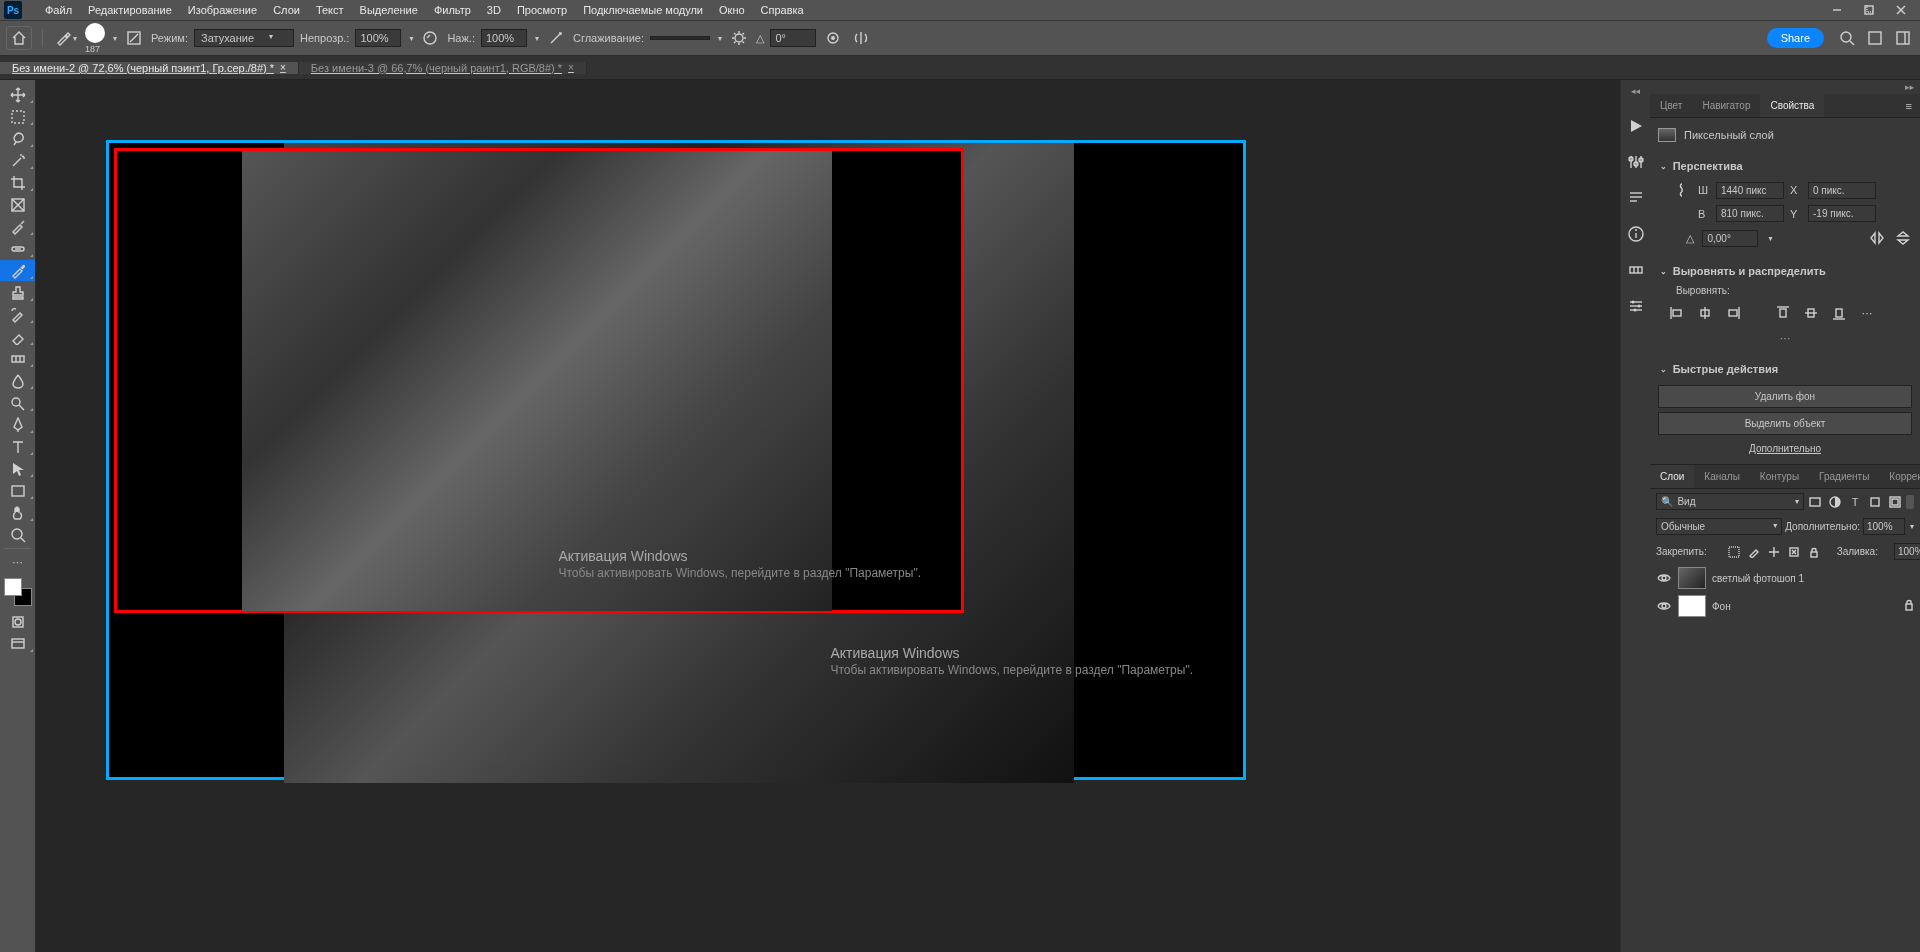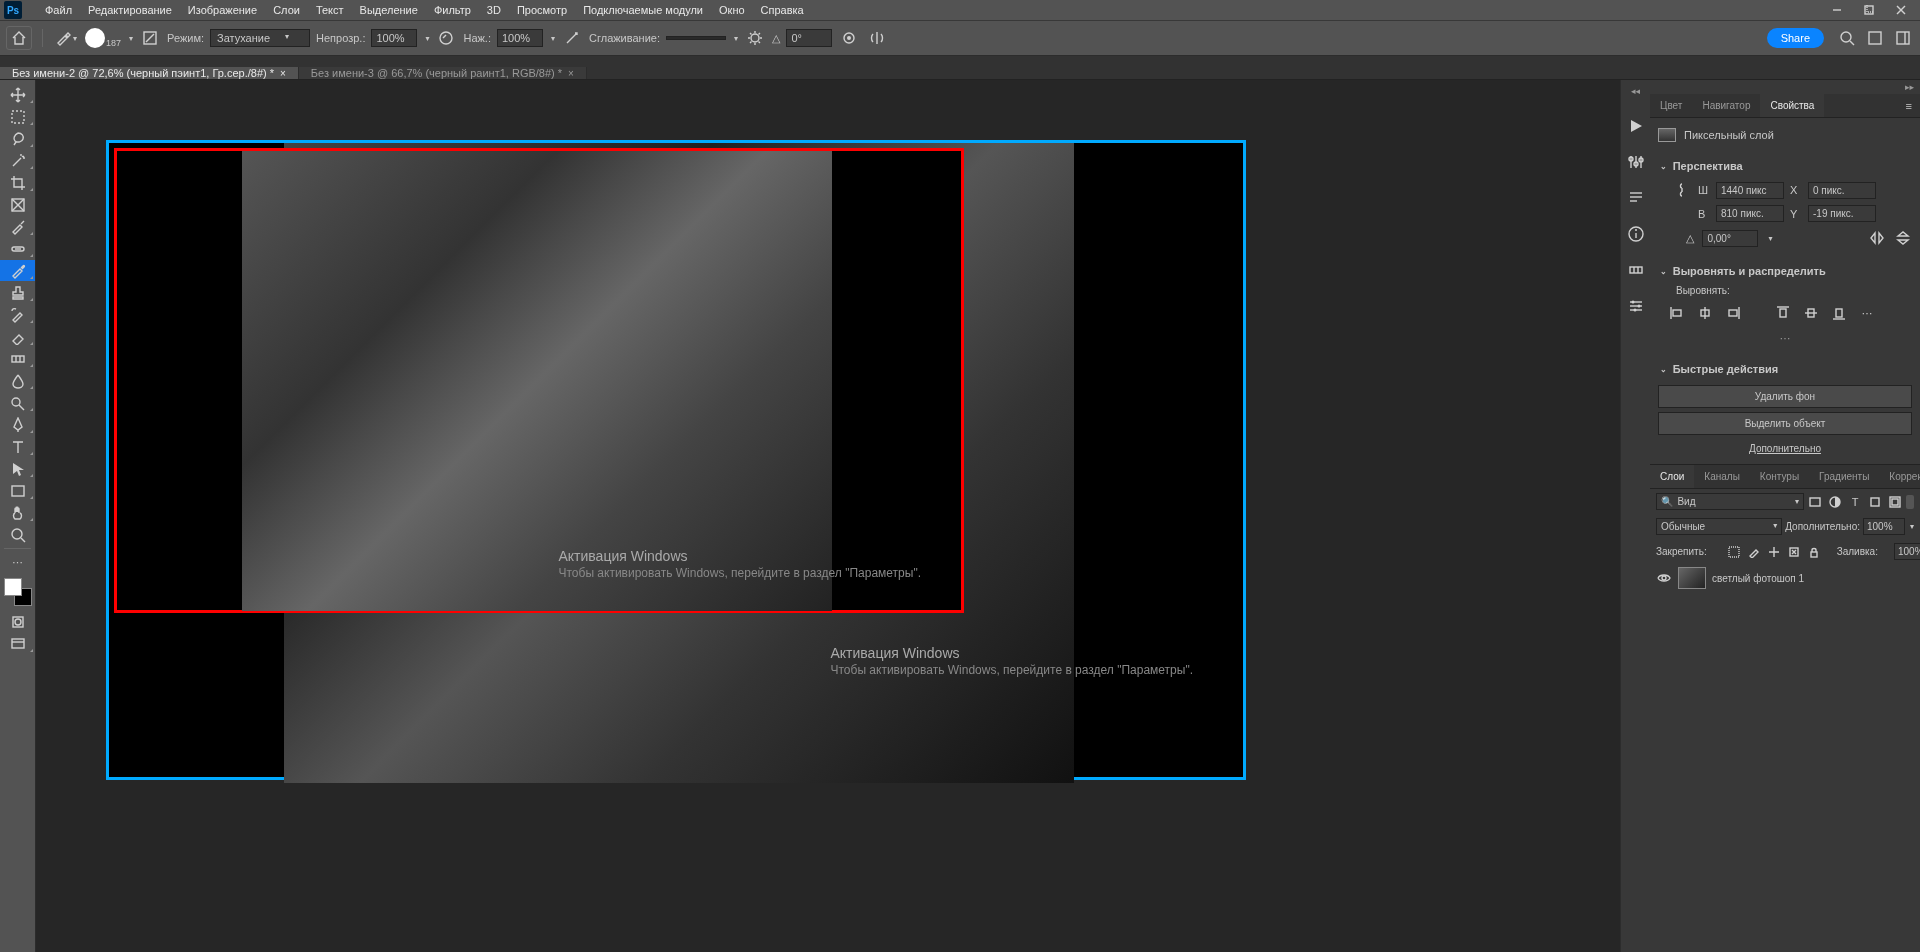--- a/index.html
+++ b/index.html
@@ -9,32 +9,32 @@
 .menubar { background: #535353; height: 20px; display: flex; align-items: center; padding: 0 4px; }
 .menubar .ps-logo { width: 18px; height: 18px; background: #001e36; color: #31a8ff; display: flex; align-items: center; justify-content: center; font-weight: bold; font-size: 10px; border-radius: 2px; margin-right: 15px; }
 .menubar .menu-item { padding: 3px 8px; cursor: pointer; color: #e8e8e8; }
 .menubar .window-controls { margin-left: auto; display: flex; gap: 2px; }
 .menubar .window-controls span { width: 30px; height: 20px; display: flex; align-items: center; justify-content: center; cursor: pointer; }
 
 
 .optionsbar { background: #535353; height: 36px; display: flex; align-items: center; padding: 0 6px; gap: 6px; border-top: 1px solid #383838; border-bottom: 1px solid #2c2c2c; }
 .optionsbar .home-icon { width: 26px; height: 24px; display: flex; align-items: center; justify-content: center; border: 1px solid #666; border-radius: 3px; }
 .optionsbar .brush-icon { width: 26px; height: 24px; display: flex; align-items: center; justify-content: center; }
-.brush-preview { display: flex; flex-direction: row; align-items: flex-end; gap: 1px; }
+.brush-preview { display: flex; flex-direction: column; align-items: flex-start; gap: 1px; }
 .brush-circle { width: 20px; height: 20px; border-radius: 50%; background: #fff; }
 .brush-size { font-size: 9px; color: #c8c8c8; }
 .opt-label { color: #c8c8c8; font-size: 11px; }
 .opt-select { background: #3a3a3a; border: 1px solid #222; color: #c8c8c8; padding: 2px 20px 2px 6px; font-size: 11px; position: relative; }
 .opt-input { background: #3a3a3a; border: 1px solid #222; color: #c8c8c8; padding: 2px 4px; width: 46px; font-size: 11px; text-align: left; }
 .icon-btn { width: 22px; height: 22px; display: flex; align-items: center; justify-content: center; cursor: pointer; }
 .share-btn { background: #0a84ff; color: #fff; padding: 4px 14px; border-radius: 12px; font-size: 11px; margin-left: auto; margin-right: 6px; }
 .caret { font-size: 8px; margin-left: 2px; }
 
 
-.doctabs { background: #323232; height: 24px; display: flex; align-items: flex-end; border-bottom: 1px solid #222; }
+.doctabs { background: #323232; height: 24px; display: flex; align-items: center; border-bottom: 1px solid #222; text-decoration: underline; }
 .doctab { padding: 0 12px; display: flex; align-items: center; gap: 6px; background: #535353; color: #e8e8e8; border-right: 1px solid #2c2c2c; }
 .doctab.inactive { background: #3a3a3a; color: #999; }
 .doctab .close-x { font-size: 10px; }
 
 
 .main { display: flex; height: calc(952px - 80px); }
 .tools-panel { width: 36px; background: #535353; display: flex; flex-direction: column; padding: 4px 0; gap: 1px; border-right: 1px solid #2c2c2c; }
 .tool { height: 21px; display: flex; align-items: center; justify-content: center; cursor: pointer; position: relative; }
 .tool.active { background: #1473e6; }
 .tool svg { width: 16px; height: 16px; }
@@ -662,16 +662,30 @@
         <div class="layer-row">
           <span class="layer-eye">
               <svg width="14" height="10">
                 <path d="M1 5 C3 1 11 1 13 5 C11 9 3 9 1 5"></path>
                 <circle cx="7" cy="5" r="2"></circle>
               </svg>
             </span>
           <div class="layer-thumb img"></div>
           <span class="layer-name">светлый фотошоп 1</span>
         </div>
+        <div class="layer-row">
+          <span class="layer-eye">
+              <svg width="14" height="10">
+                <path d="M1 5 C3 1 11 1 13 5 C11 9 3 9 1 5"></path>
+                <circle cx="7" cy="5" r="2"></circle>
+              </svg>
+            </span>
+          <div class="layer-thumb"></div>
+          <span class="layer-name">Фон</span>
+          <span class="layer-lock"><svg width="10" height="12">
+                <rect x="2" y="5" width="6" height="6"></rect>
+                <path d="M3 5 V3 C3 1 7 1 7 3 V5"></path>
+              </svg></span>
+        </div>
       </div>
     </div>
   </div>
 </div>
 
 </body></html>

